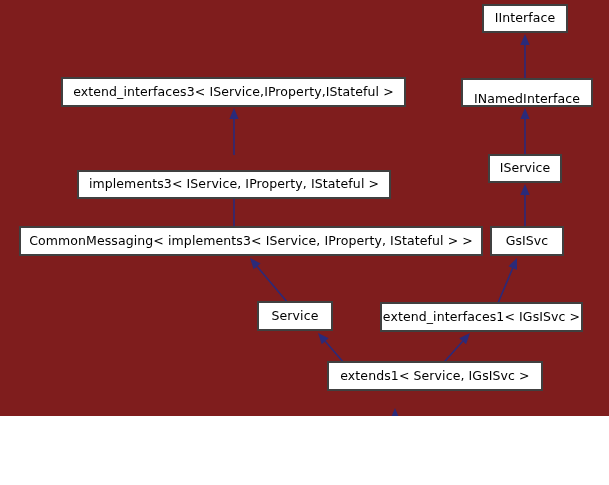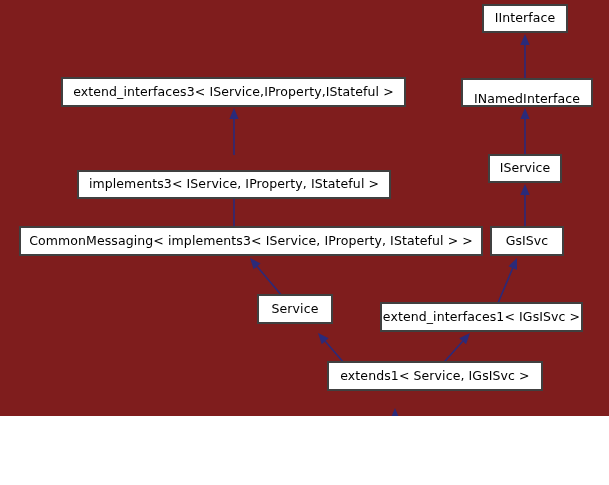--- a/index.html
+++ b/index.html
@@ -109,21 +109,21 @@
       </div>
       <div class="node" style="left: 489px; top: 155px; width: 72px; height: 27px; text-align: right;">
         <span class="node-label">IService</span>
       </div>
       <div class="node" style="left: 20px; top: 227px; width: 462px; height: 28px;">
         <span class="node-label">CommonMessaging&lt; implements3&lt; IService, IProperty, IStateful &gt; &gt;</span>
       </div>
       <div class="node" style="left: 491px; top: 227px; width: 72px; height: 28px;">
         <span class="node-label">GsISvc</span>
       </div>
-      <div class="node" style="left: 258px; top: 295px; width: 74px; height: 28px;">
+      <div class="node" style="left: 258px; top: 302px; width: 74px; height: 28px;">
         <span class="node-label">Service</span>
       </div>
       <div class="node" style="left: 381px; top: 303px; width: 201px; height: 28px;">
         <span class="node-label">extend_interfaces1&lt; IGsISvc &gt;</span>
       </div>
       <div class="node" style="left: 288px; top: 362px; width: 214px; height: 28px; margin-left: 40px;">
         <span class="node-label">extends1&lt; Service, IGsISvc &gt;</span>
       </div>
       <div class="node highlight" style="left: 361px; top: 451px; width: 68px; height: 28px;">
         <span class="node-label">GsISvc</span>

